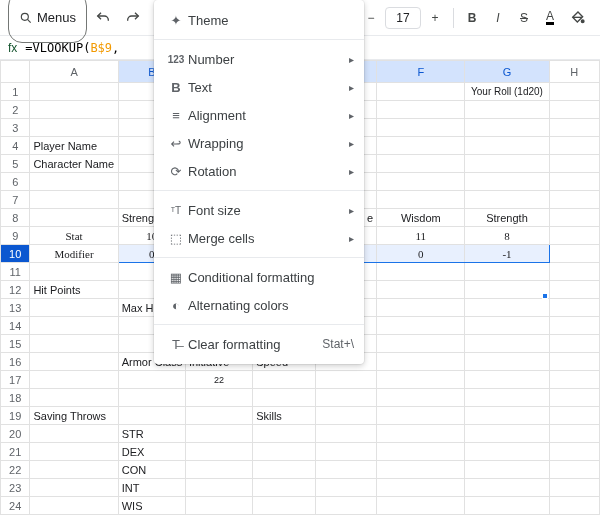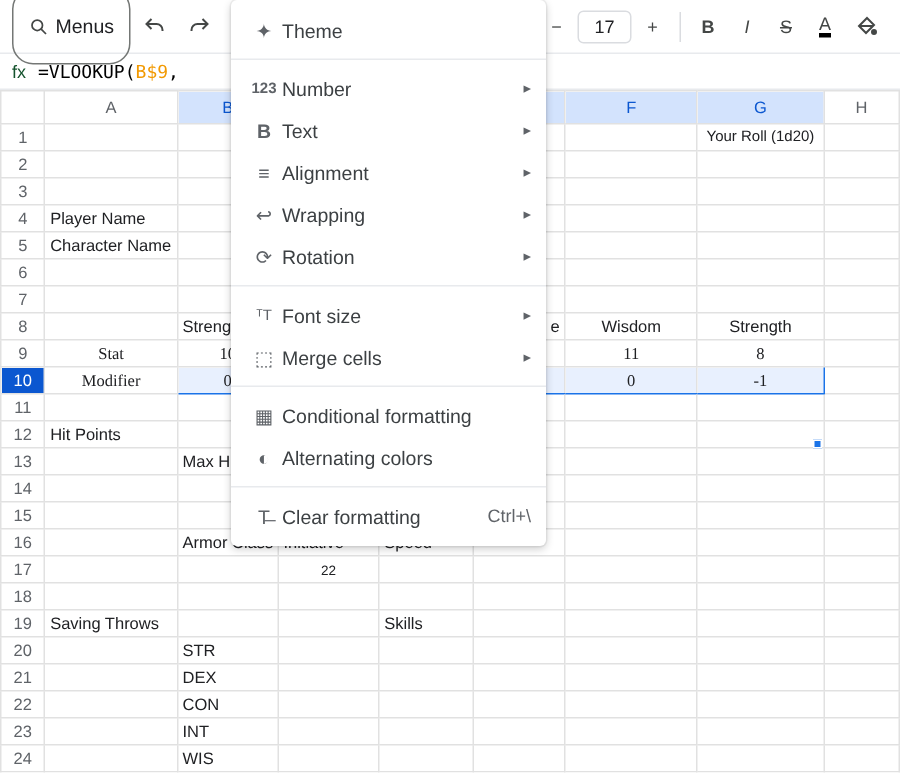--- a/index.html
+++ b/index.html
@@ -482,15 +482,15 @@
       <span class="menu-txt">Conditional formatting</span>
     </div>
   <div class="menu-item">
       <span class="menu-ico">◐</span>
       <span class="menu-txt">Alternating colors</span>
     </div>
   <div class="menu-sep"></div>
   <div class="menu-item">
       <span class="menu-ico">T̶</span>
       <span class="menu-txt">Clear formatting</span>
-      <span class="menu-sc">Ctrl+\</span>
+      <span class="menu-sc">Stat+\</span>
     </div>
 </div>
 
 </body></html>

